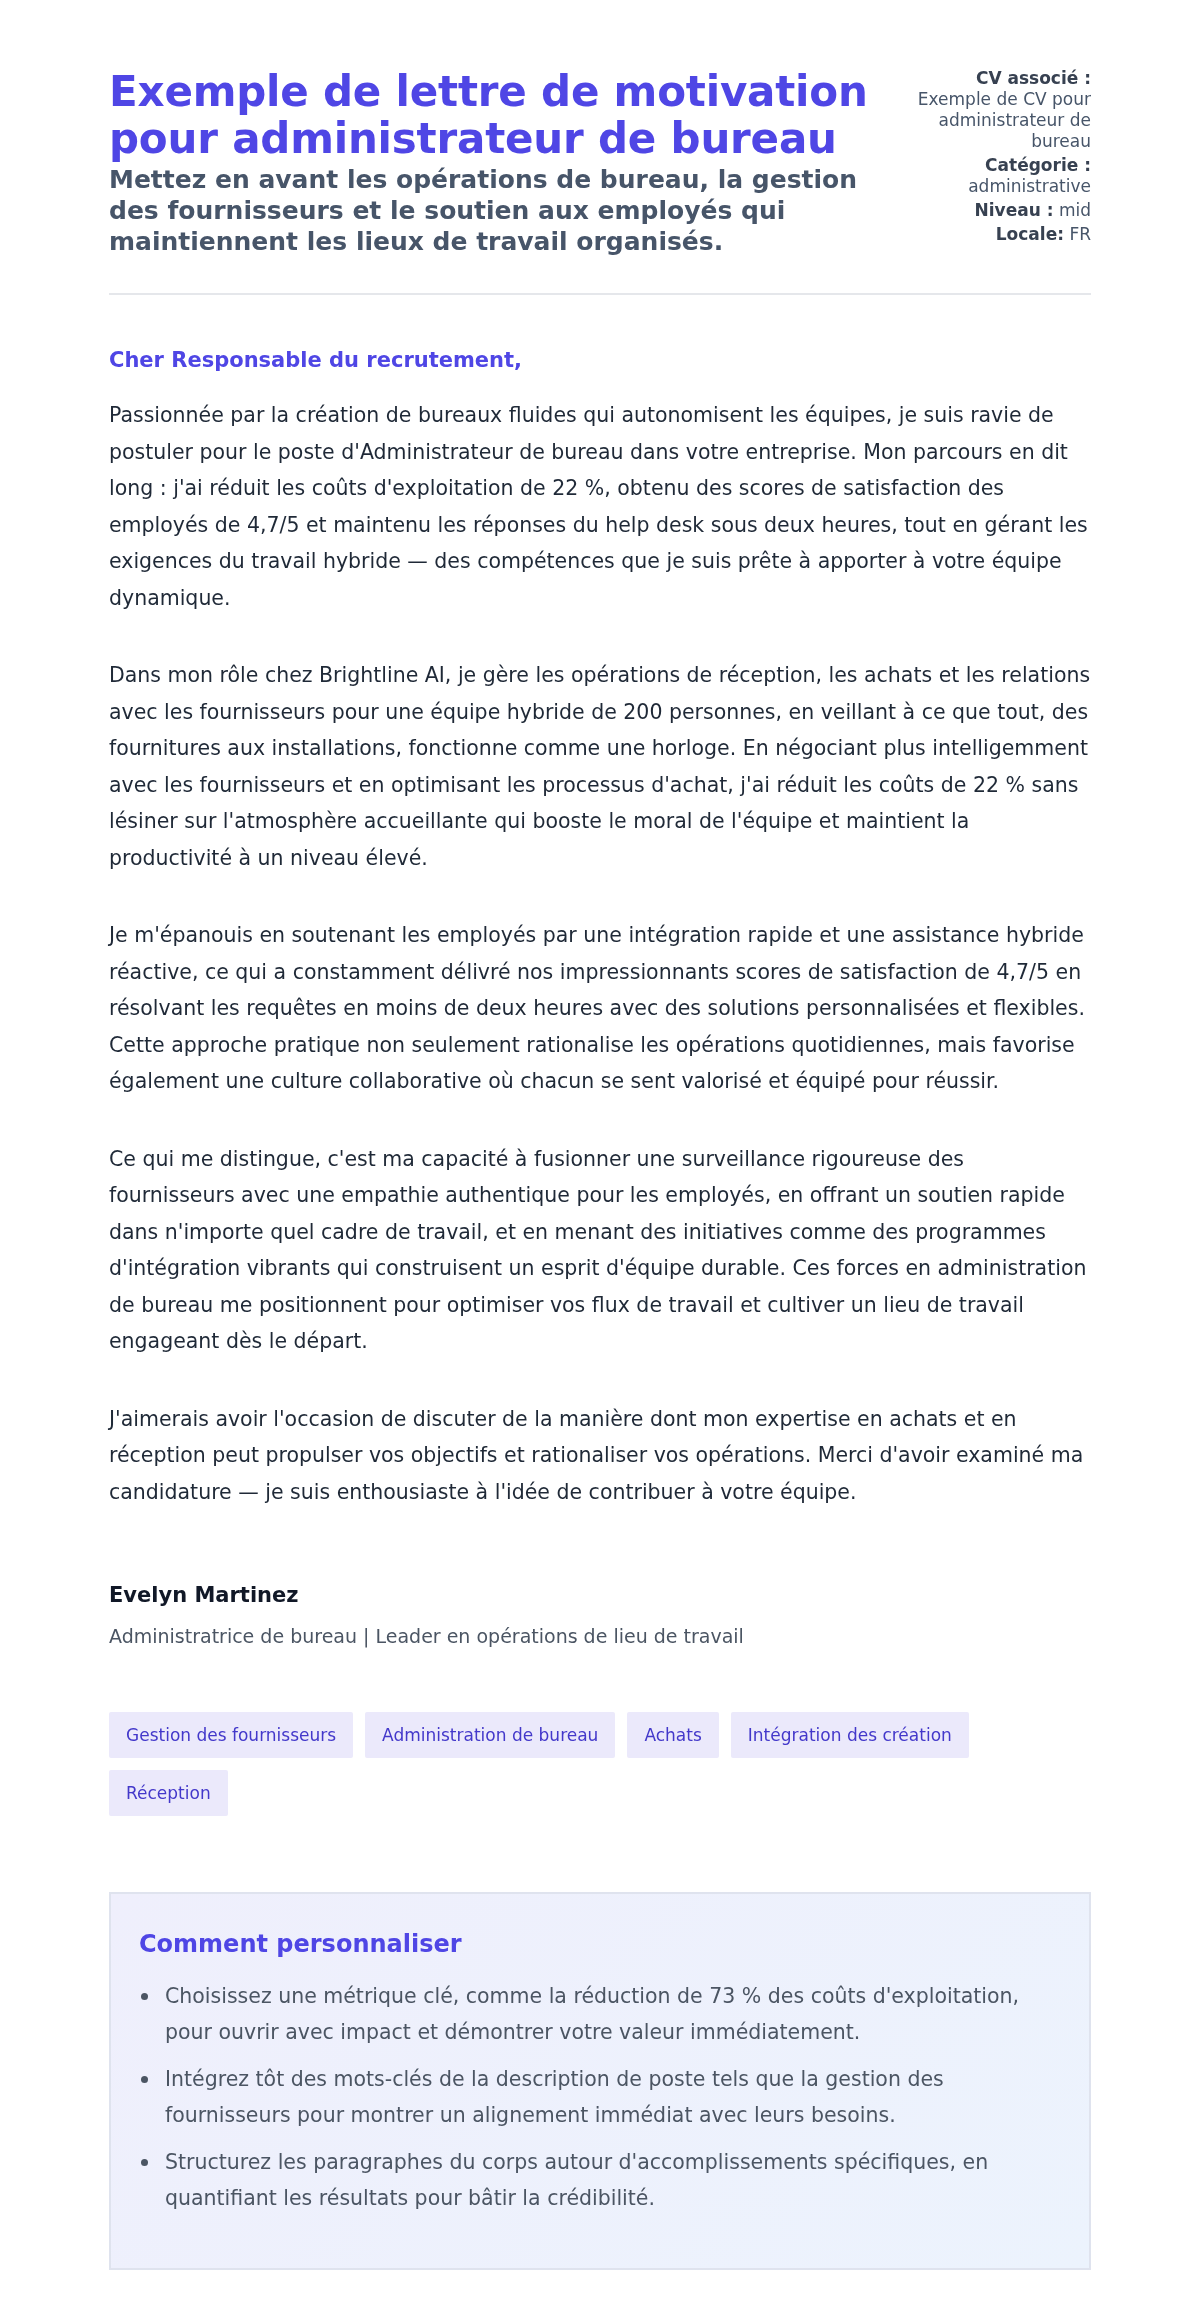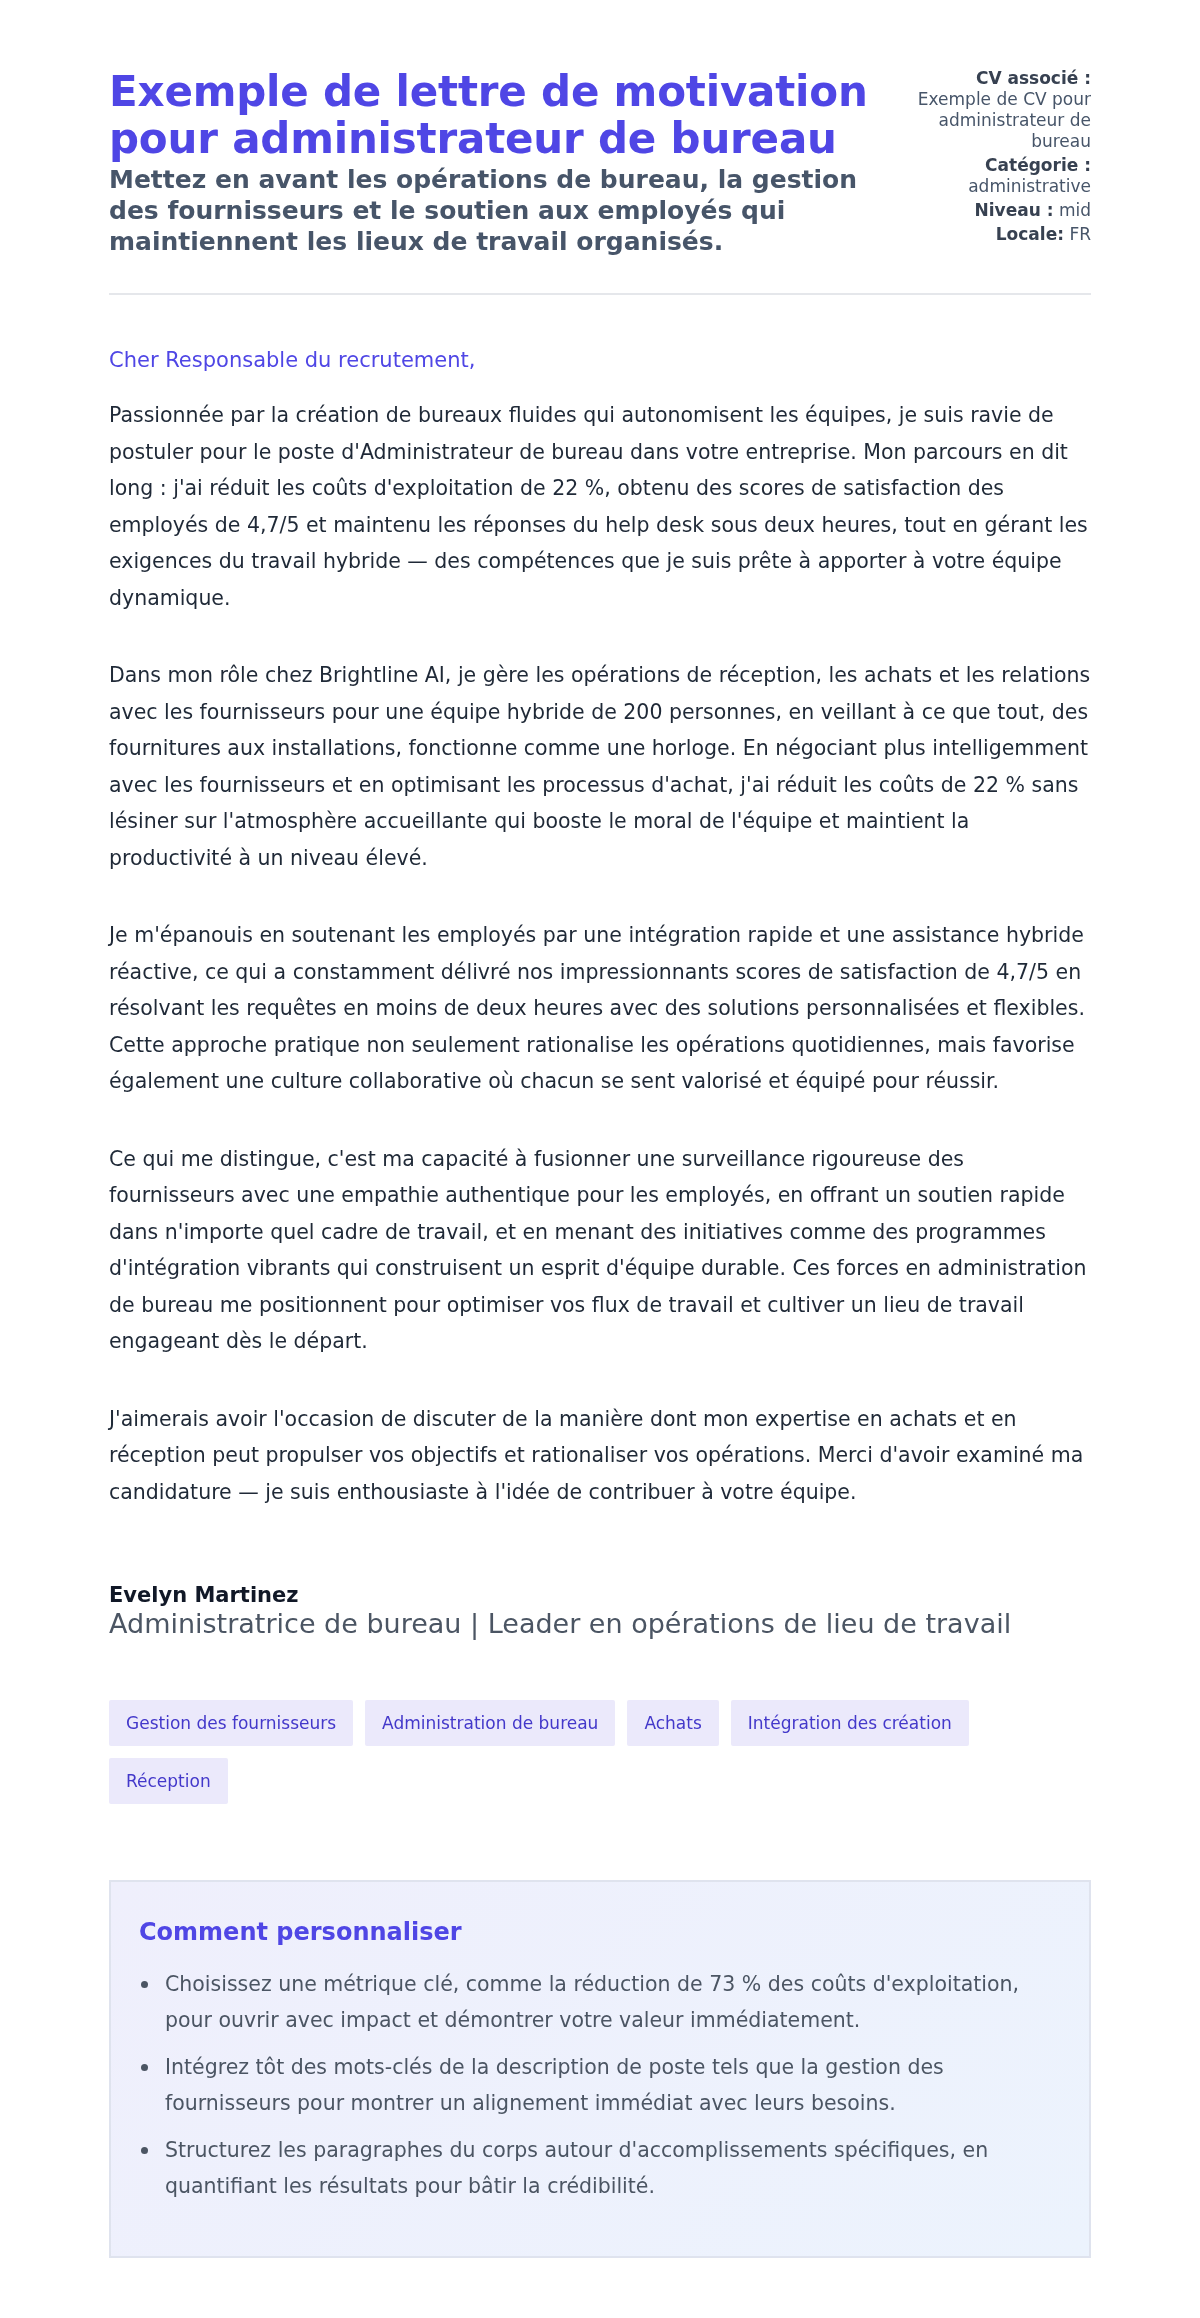--- a/index.html
+++ b/index.html
@@ -44,41 +44,42 @@
       color: #475569;
       margin-top: 0;
     }
     .meta .label { font-weight: bold; color: #374151; }
     .meta .row { margin-bottom: 3px; }
     .meta .block { display: block; }
 
     .greeting {
       margin-top: 50px;
       font-size: 21px;
-      font-weight: normal;
+      font-weight: bold;
       color: #4f46e5;
       line-height: 30px;
     }
     .para {
       margin-top: 22px;
       font-size: 20.5px;
       line-height: 36.5px;
       color: #1f2937;
     }
     .para + .para { margin-top: 41px; }
 
     .signature { margin-top: 70px; }
     .sig-name {
       font-size: 21px;
       font-weight: bold;
       color: #111827;
       line-height: 30px;
     }
     .sig-title {
-      font-size: 27px;
+      margin-top: 12px;
+      font-size: 19px;
       color: #4b5563;
       line-height: 28px;
     }
 
     .tags {
       margin-top: 62px;
       display: flex;
       flex-wrap: wrap;
       gap: 12px;
       width: 982px;

